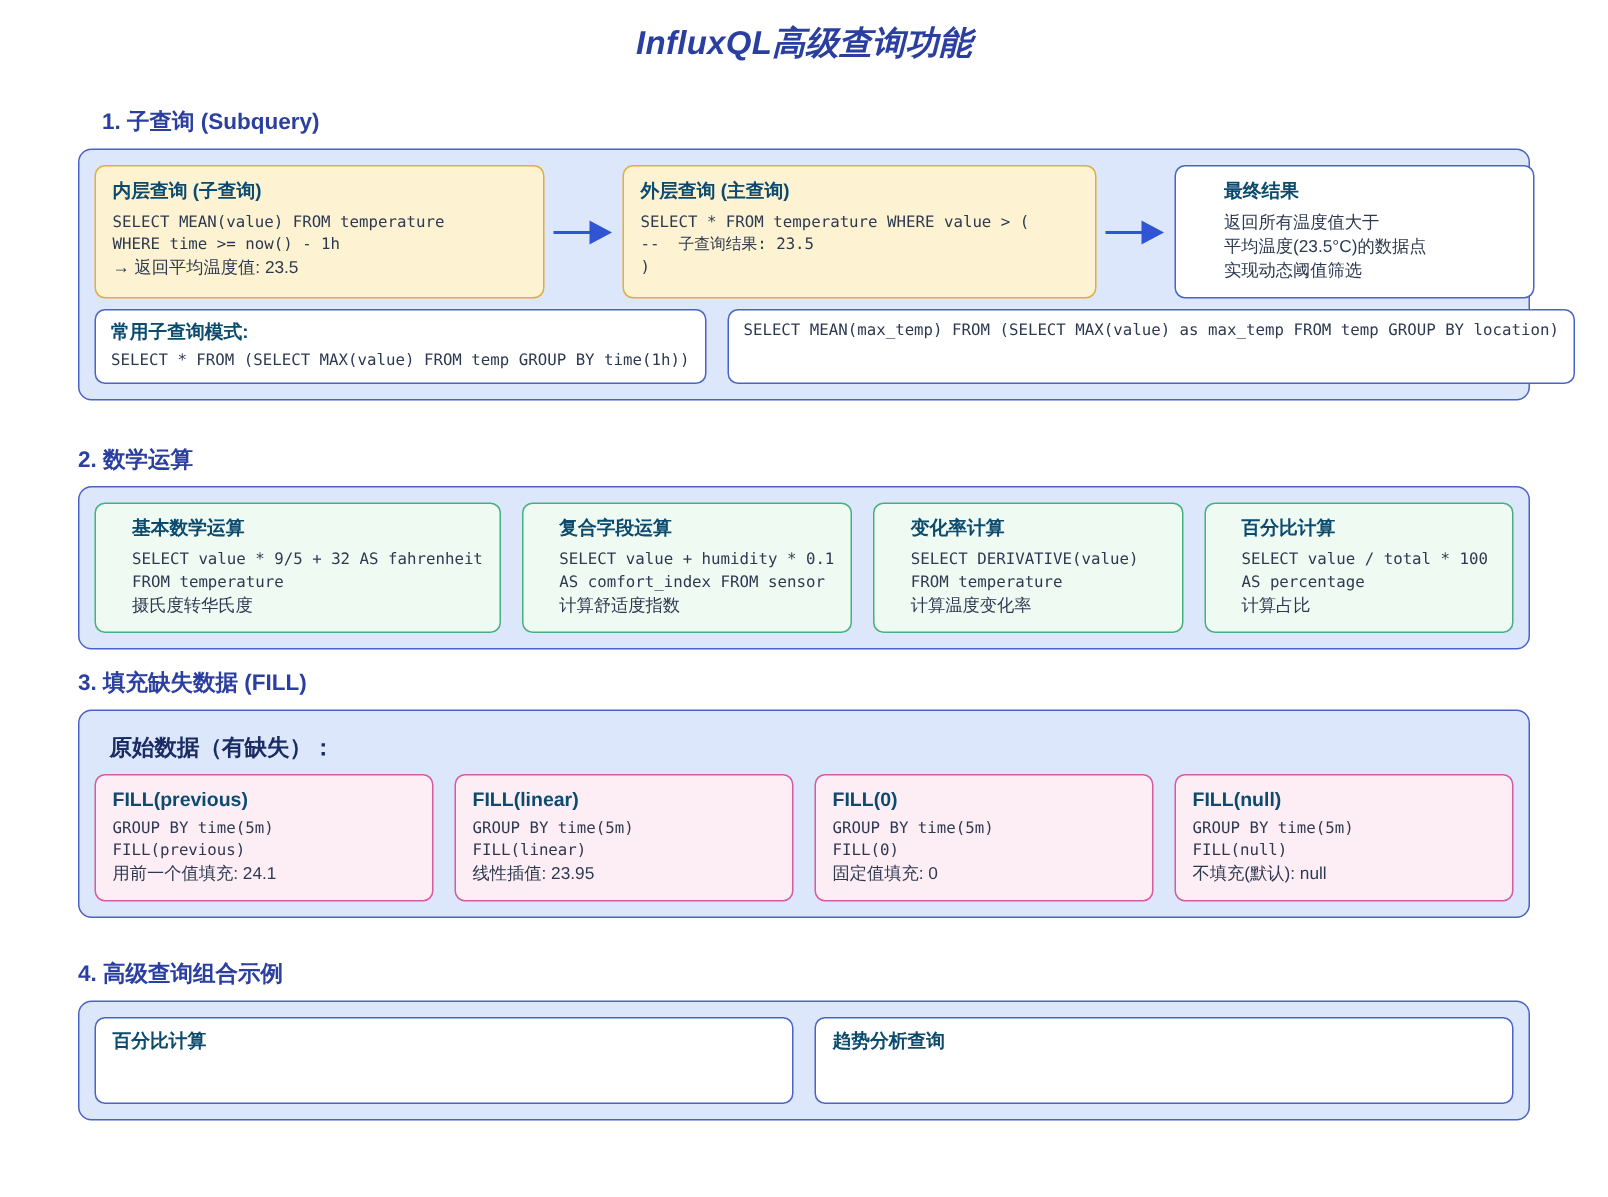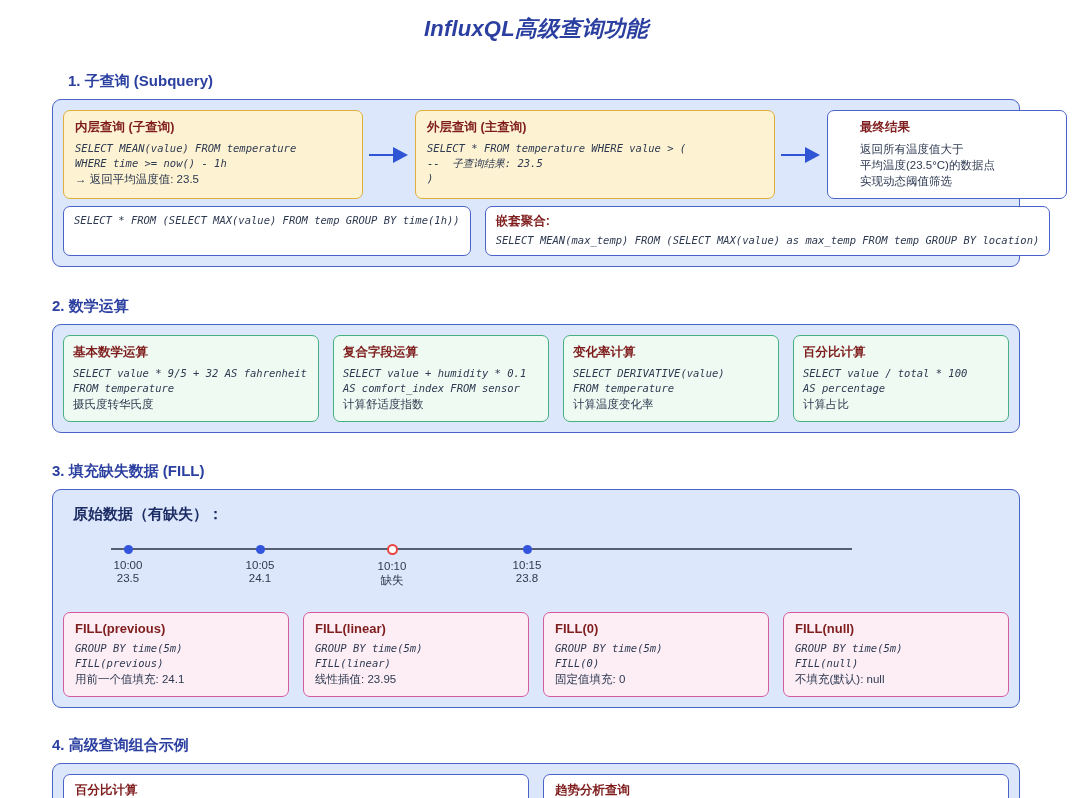--- a/index.html
+++ b/index.html
@@ -32,21 +32,21 @@
     font-style: italic;
   }
   .section-title {
     font-size: 15px;
     font-weight: bold;
     color: #2b3fa0;
     margin: 0 0 8px 20px;
   }
   .section-title.s1 { margin-top: 28px; margin-left: 36px; }
   .section-title.s2 { margin-top: 30px; }
-  .section-title.s3 { margin-top: 29px; }
+  .section-title.s3 { margin-top: 13px; }
   .section-title.s4 { margin-top: 28px; }
 
   .panel {
     border: 1.6px solid #4a63c8;
     background: #dce7fb;
     border-radius: 9px;
     margin: 0 20px;
     box-sizing: border-box;
     padding: 10px;
   }
@@ -67,30 +67,29 @@
     background: #fdf3d2;
   }
   .card-white {
     border: 1.6px solid #4a63c8;
     background: #ffffff;
     padding-left: 32px;
   }
   .card-title {
     font-size: 12.5px;
     font-weight: bold;
-    color: #7f1d1d;
+    color: #0c4a6e;
     margin-bottom: 5px;
   }
   .code {
     font-family: "DejaVu Sans Mono", "Liberation Mono", monospace;
     font-size: 10.5px;
     line-height: 15px;
     color: #2d3950;
     white-space: pre;
-    font-style: italic;
   }
   .plain {
     font-size: 11.5px;
     line-height: 16px;
     color: #2d3950;
   }
   .arrow {
     flex: 0 0 auto;
     align-self: center;
     width: 52px;
@@ -136,21 +135,21 @@
   .math-row {
     display: flex;
     gap: 14px;
   }
   .card-green {
     flex: 1 1 0;
     border: 1.6px solid #45b17e;
     background: #eefaf2;
     border-radius: 7px;
     box-sizing: border-box;
-    padding: 8px 11px 9px 9px;
+    padding: 8px 11px 9px 24px;
   }
 
   
   .fill-label {
     font-size: 15px;
     font-weight: bold;
     color: #1b2b63;
     margin: 5px 0 0 10px;
   }
   .timeline {
@@ -245,21 +244,21 @@
         <div class="code">SELECT MEAN(value) FROM temperature
 WHERE time &gt;= now() - 1h</div>
         <div class="plain">→ 返回平均温度值: 23.5</div>
       </div>
 
       <div class="arrow">
         <div class="shaft"></div>
           <div class="head"></div>
       </div>
 
-      <div class="card card-yellow inner-box" style="width:360px;">
+      <div class="card card-yellow inner-box" style="width:316px;">
         <div class="card-title">外层查询 (主查询)</div>
         <div class="code">SELECT * FROM temperature WHERE value &gt; (
 --  子查询结果: 23.5
 )</div>
       </div>
 
       <div class="arrow">
         <div class="shaft"></div>
           <div class="head"></div>
       </div>
@@ -267,24 +266,24 @@
       <div class="card card-white inner-box" style="width:240px;">
         <div class="card-title">最终结果</div>
         <div class="plain" style="white-space:pre;">返回所有温度值大于
 平均温度(23.5°C)的数据点
 实现动态阈值筛选</div>
       </div>
     </div>
 
     <div class="sub-row">
       <div class="sub-card">
+        <div class="card-title">常用子查询模式:</div>
         <div class="code">SELECT * FROM (SELECT MAX(value) FROM temp GROUP BY time(1h))</div>
       </div>
       <div class="sub-card">
-        <div class="card-title">嵌套聚合:</div>
         <div class="code">SELECT MEAN(max_temp) FROM (SELECT MAX(value) as max_temp FROM temp GROUP BY location)</div>
       </div>
     </div>
   </div>
 
   <div class="section-title s2">2. 数学运算</div>
   <div class="panel">
     <div class="math-row">
       <div class="card-green">
         <div class="card-title">基本数学运算</div>
@@ -310,47 +309,20 @@
 AS percentage</div>
         <div class="plain">计算占比</div>
       </div>
     </div>
   </div>
 
   <div class="section-title s3">3. 填充缺失数据 (FILL)</div>
   <div class="panel">
     <div class="fill-label">原始数据（有缺失）：</div>
 
-    <div class="timeline">
-      <div class="axis"></div>
-
-      <div class="tl-point" style="left:100px;">
-        <div class="tl-dot"></div>
-        <div class="tl-time">10:00</div>
-        <div class="tl-val">23.5</div>
-      </div>
-
-      <div class="tl-point" style="left:232px;">
-        <div class="tl-dot"></div>
-        <div class="tl-time">10:05</div>
-        <div class="tl-val">24.1</div>
-      </div>
-
-      <div class="tl-point" style="left:364px;">
-        <div class="tl-dot missing"></div>
-        <div class="tl-time">10:10</div>
-        <div class="tl-val">缺失</div>
-      </div>
-
-      <div class="tl-point" style="left:499px;">
-        <div class="tl-dot"></div>
-        <div class="tl-time">10:15</div>
-        <div class="tl-val">23.8</div>
-      </div>
-    </div>
 
     <div class="fill-row">
       <div class="card-pink">
         <div class="card-title">FILL(previous)</div>
         <div class="code">GROUP BY time(5m)
 FILL(previous)</div>
         <div class="plain">用前一个值填充: 24.1</div>
       </div>
       <div class="card-pink">
         <div class="card-title">FILL(linear)</div>

